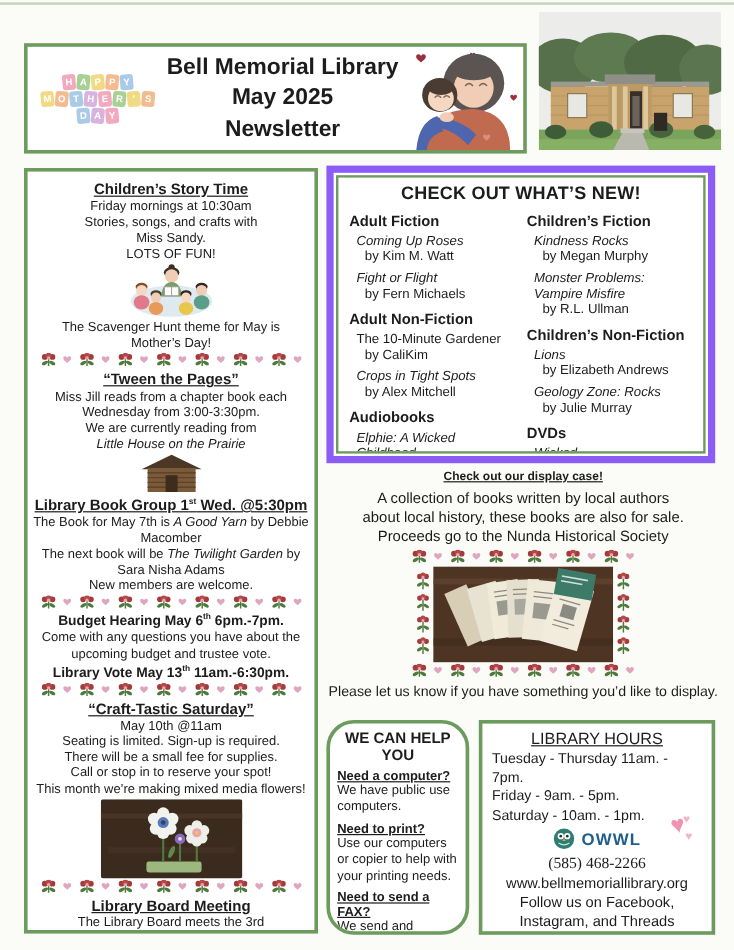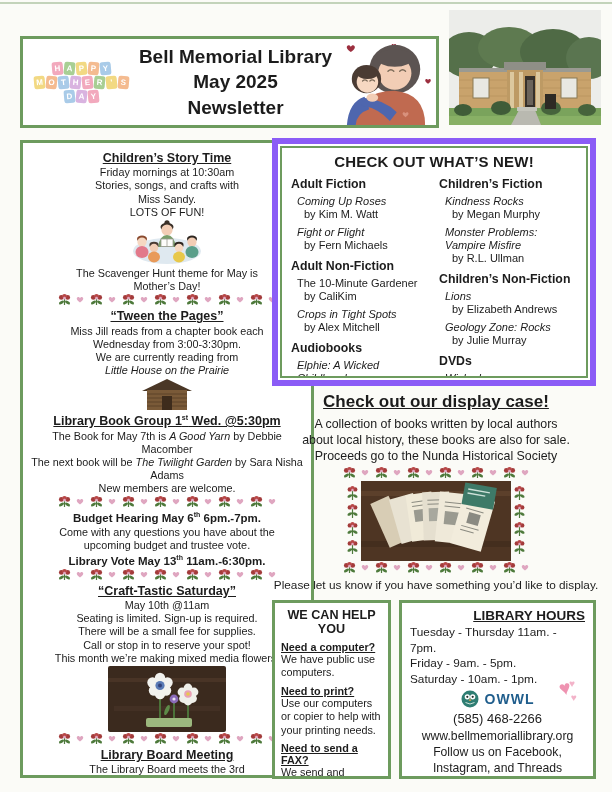--- a/index.html
+++ b/index.html
@@ -18,21 +18,21 @@
   .md-tile { width:11px; height:13px; border-radius:2.5px; color:#fff; font-size:8px; font-weight:bold;
              display:flex; align-items:center; justify-content:center; }
   .md-row .md-tile:nth-child(odd){ transform:rotate(-5deg); }
   .md-row .md-tile:nth-child(even){ transform:rotate(5deg); }
   .header-title { flex:1; text-align:center; font-size:19px; font-weight:bold; line-height:1.35; white-space:pre-line; }
   .header-illu { width:100px; height:86px; flex:0 0 auto; }
 
   .library-photo { position:absolute; left:449px; top:10px; width:152px; height:115px; }
 
   
-  .left-box { position:absolute; left:20px; top:140px; width:294px; height:638px; text-align:center;
+  .left-box { position:absolute; left:20px; top:140px; width:245px; height:638px; text-align:center;
               font-size:10.8px; line-height:1.22; padding:6px 3px 0; overflow:hidden; }
   .lh { font-size:12.5px; font-weight:bold; text-decoration:underline; margin-top:2px; }
   .lh-plain { font-size:11.5px; font-weight:bold; margin-top:2px; }
   .pre { white-space:pre-line; }
   .mini-img { display:block; margin:1px auto; }
   sup { font-size:7px; }
 
   .flower-divider { display:flex; justify-content:center; align-items:center; height:13px; margin:1px 0; overflow:hidden; }
   .fl-v { display:flex; flex-direction:column; justify-content:space-around; }
 
@@ -43,44 +43,44 @@
   .wn-cols { display:flex; }
   .wn-col { flex:1; padding:0 5px; }
   .wn-h { font-size:12.3px; font-weight:bold; margin:7px 0 2px; }
   .bk { margin:4px 0 5px; font-size:11px; line-height:1.18; padding-left:6px; }
   .bk-title { font-style:italic; }
   .bk-title-plain { font-style:normal; }
   .bk-by { padding-left:7px; }
 
   
   .dc { position:absolute; left:272px; top:392px; width:328px; text-align:center; }
-  .dc-h { font-size:17px; font-weight:bold; text-decoration:underline; }
+  .dc-h { font-size:10px; font-weight:bold; text-decoration:underline; }
   .dc-body { font-size:12.4px; margin-top:4px; white-space:pre-line; line-height:1.3; }
   .dc-frame { width:200px; margin:3px auto 0; }
   .dc-mid { display:flex; justify-content:center; align-items:center; gap:2px; }
   .dc-footer { font-size:11.8px; margin-top:3px; }
 
   
-  .help-box { position:absolute; left:272px; top:600px; width:119px; height:179px; padding:5px 6px; text-align:left; overflow:hidden; }
+  .help-box { position:absolute; left:272px; top:600px; width:119px; height:179px; padding:5px 6px; text-align:left; overflow:hidden;border-radius:23px; }
   .hb-title { font-size:12.6px; font-weight:bold; text-align:center; margin-bottom:3px; }
   .hb-q { font-size:10.8px; font-weight:bold; text-decoration:underline; margin-top:5px; }
   .hb-a { font-size:10.8px; line-height:1.25; }
 
   
   .hours-box { position:absolute; left:399px; top:600px; width:197px; height:179px; padding:5px 8px 0; overflow:hidden; }
-  .lhh { text-align:right; font-size:13.5px; font-weight:bold; text-decoration:underline; }
+  .lhh { text-align:center; font-size:13.5px; font-weight:normal; text-decoration:underline; }
   .hours-lines { font-size:11.8px; white-space:pre-line; line-height:1.32; margin-top:2px; }
   .owwl-row { display:flex; justify-content:center; align-items:center; gap:6px; margin:3px 0 2px; position:relative; }
   .owwl-text { font-size:14px; font-weight:bold; color:#1f5d8c; letter-spacing:1px; }
   .hearts { position:absolute; right:2px; top:-12px; color:#ef93b1; line-height:1; }
   .hearts .h1 { font-size:20px; display:inline-block; transform:rotate(-12deg); }
   .hearts .h2 { font-size:10px; display:inline-block; transform:translate(-2px,-8px); color:#f3b3c9; }
   .hearts .h3 { font-size:10px; display:inline-block; transform:translate(-6px,6px); color:#f3b3c9; }
   .contact { text-align:center; font-size:12.2px; line-height:1.33; white-space:pre-line; }
-  .phone { font-size:13px; margin-top:2px; }
+  .phone { font-size:13px; margin-top:2px;font-family:Liberation Serif, serif; }
 </style>
 </head>
 <body>
 
 <div class="topline"></div>
 
 <div class="header-box gbox">
   <div class="md-blocks">
       <div class="md-row">
         <span class="md-tile" style="background: rgb(242, 169, 189);">H</span>

